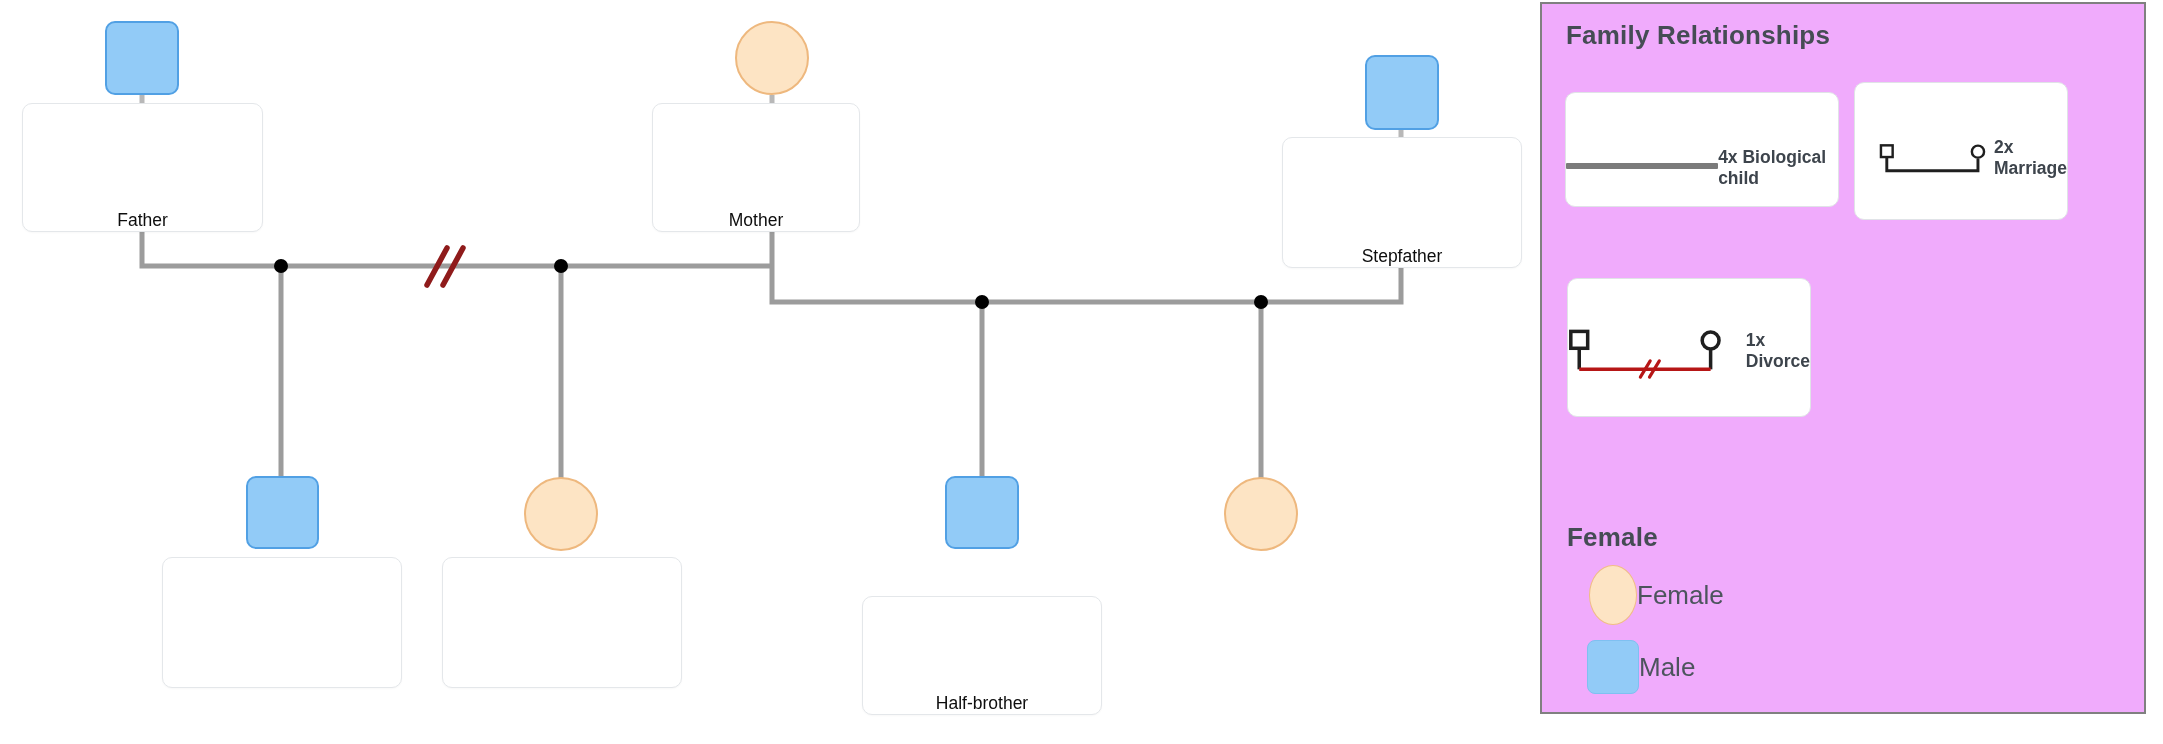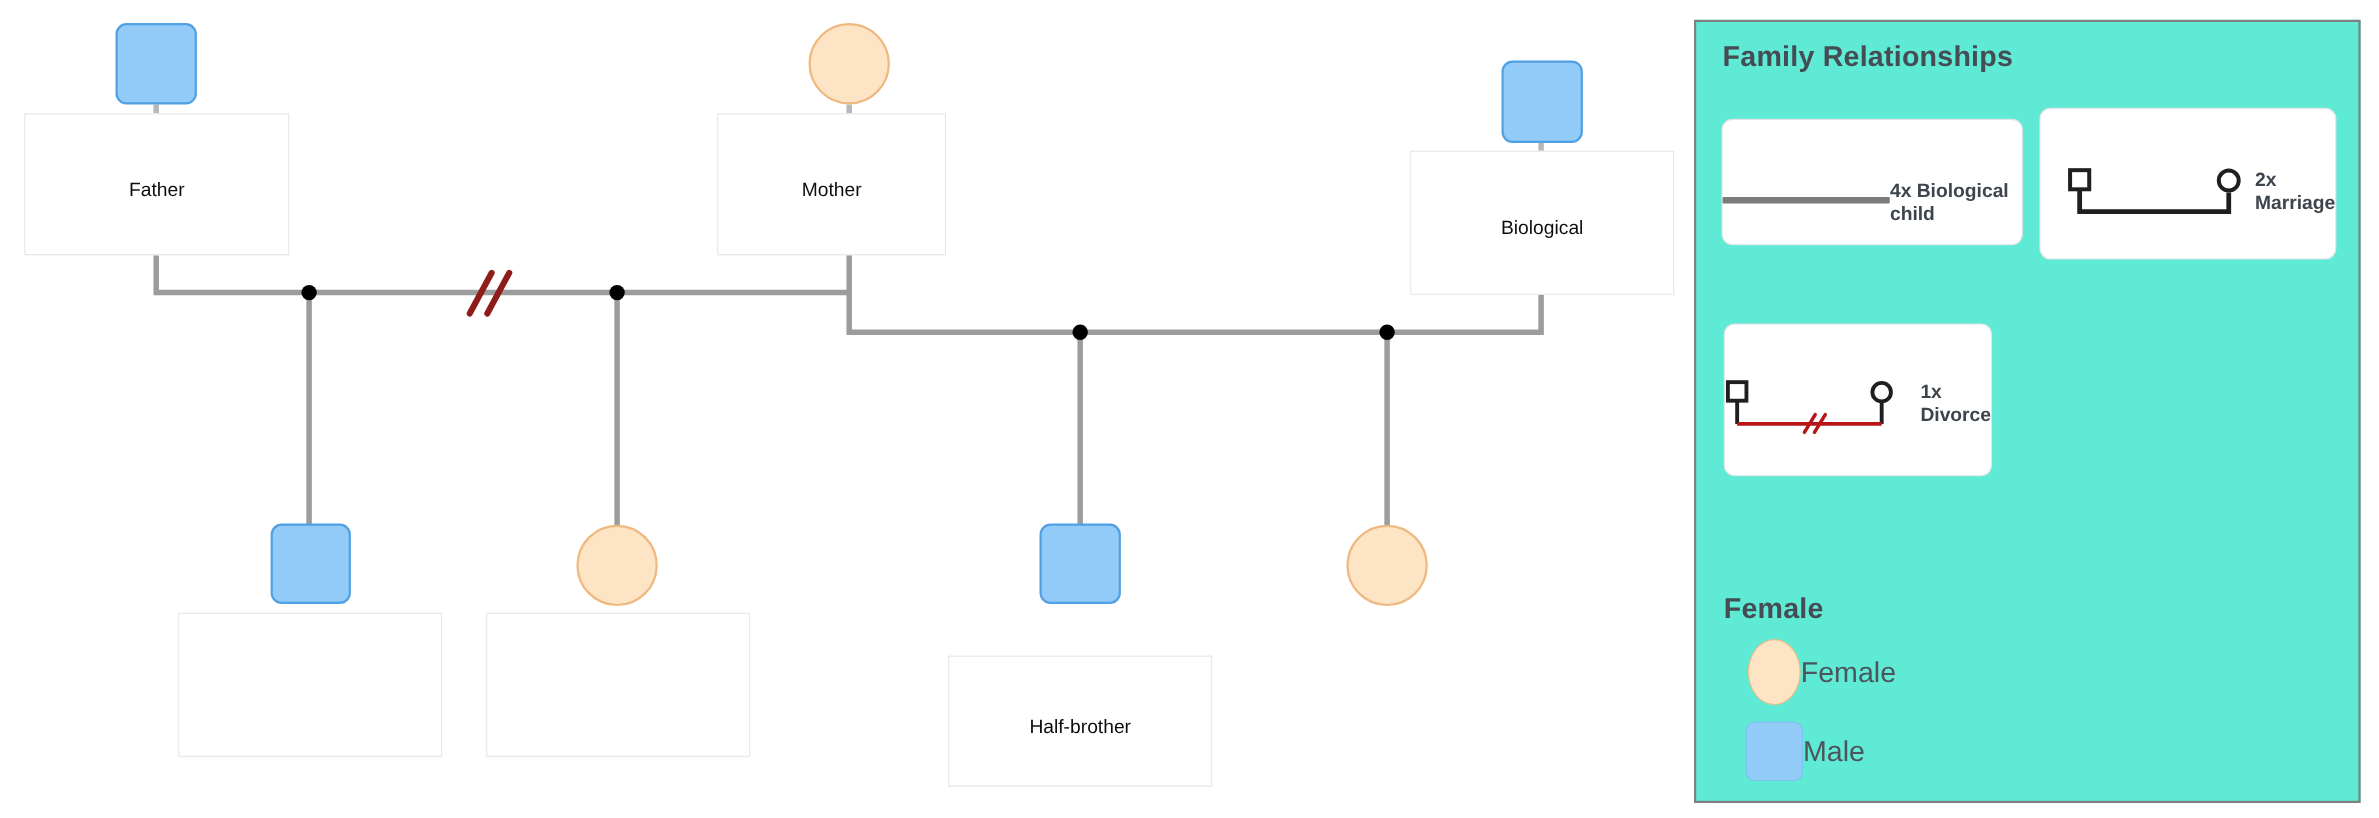--- a/index.html
+++ b/index.html
@@ -10,46 +10,46 @@
     overflow:hidden;
     position:relative;
   }
   .canvas{position:absolute;left:0;top:0;width:2163px;height:744px;}
   svg.connectors{position:absolute;left:0;top:0;z-index:1;}
   .shape{position:absolute;z-index:3;box-sizing:border-box;}
   .shape.male{background:#92cbf7;border:2px solid #51a0e4;border-radius:10px;}
   .shape.female{background:#fde4c4;border:2px solid #eeb87e;border-radius:50%;}
   .pcard{
     position:absolute;z-index:2;box-sizing:border-box;
-    background:#ffffff;border:1.5px solid #e4e7ea;border-radius:0;
-    display:flex;justify-content:center;align-items:center;
+    background:#ffffff;border:1.5px solid #e4e7ea;border-radius:10px;
+    display:flex;justify-content:center;align-items:flex-end;
     padding-top:9px;
     box-shadow:0 1px 2px rgba(0,0,0,0.03);
   }
   .plabel{font-size:17.5px;color:#0d0d0d;line-height:1.2;}
   
   .panel{
-    position:absolute;left:1540px;top:18px;width:606px;height:712px;
-    box-sizing:border-box;border:2.5px solid #808080;background:#5eead4;z-index:5;
+    position:absolute;left:1540px;top:2px;width:606px;height:712px;
+    box-sizing:border-box;border:2.5px solid #808080;background:#f0abfc;z-index:5;
   }
   .panel h2{
     position:absolute;margin:0;font-size:26px;font-weight:bold;color:#454c54;letter-spacing:.2px;
   }
   .lt-title{left:24px;top:16px;}
   .lt-symbols{left:25px;top:518px;}
   .lcard{
     position:absolute;box-sizing:border-box;
     background:#ffffff;border:1.5px solid #e0e3e7;border-radius:10px;
     display:flex;flex-direction:row;align-items:center;
   }
   .lcard .llabel{font-size:17.5px;font-weight:bold;color:#3d444c;}
   .lcard-bio{left:23px;top:88px;width:274px;height:115px;}
   .bio-line{width:195px;height:6px;background:#7b7b7b;margin-top:32px;border-radius:1px;}
   .lcard-bio .llabel{margin-top:37px;}
-  .lcard-marriage{left:312px;top:78px;width:270px;height:138px;padding-left:24px;}
+  .lcard-marriage{left:312px;top:78px;width:214px;height:138px;padding-left:24px;}
   .lcard-marriage svg{margin-top:16px;}
   .lcard-marriage .llabel{margin-top:14px;}
   .lcard-divorce{left:25px;top:274px;width:244px;height:139px;gap:12px;}
   .lcard-divorce svg{margin-top:16px;}
   .lcard-divorce .llabel{margin-top:6px;}
   .symrow{position:absolute;display:flex;align-items:center;}
   .symrow .symlabel{font-size:26px;color:#4c545d;}
   .sym-female-shape{width:48px;height:60px;background:#fde4c4;border:1.5px solid #f0bd85;border-radius:50%;box-sizing:border-box;}
   .sym-male-shape{width:52px;height:54px;background:#92cbf7;border:1px solid #7fc0f1;border-radius:8px;box-sizing:border-box;}
   .row-female{left:47px;top:561px;}
@@ -92,21 +92,21 @@
   <div class="shape male" style="left:945px;top:476px;width:74px;height:73px;"></div>
   <div class="shape female" style="left:1224px;top:477px;width:74px;height:74px;"></div>
 
   <div class="pcard" style="left:22px;top:103px;width:241px;height:129px;">
     <span class="plabel">Father</span>
   </div>
   <div class="pcard" style="left:652px;top:103px;width:208px;height:129px;">
     <span class="plabel">Mother</span>
   </div>
   <div class="pcard" style="left:1282px;top:137px;width:240px;height:131px;">
-    <span class="plabel">Biological</span>
+    <span class="plabel">Stepfather</span>
   </div>
   <div class="pcard" style="left:162px;top:557px;width:240px;height:131px;">
     <span class="plabel"></span>
   </div>
   <div class="pcard" style="left:442px;top:557px;width:240px;height:131px;">
     <span class="plabel"></span>
   </div>
   <div class="pcard" style="left:862px;top:557px;width:240px;height:119px;margin-top:39px;">
     <span class="plabel">Half-brother</span>
   </div>

